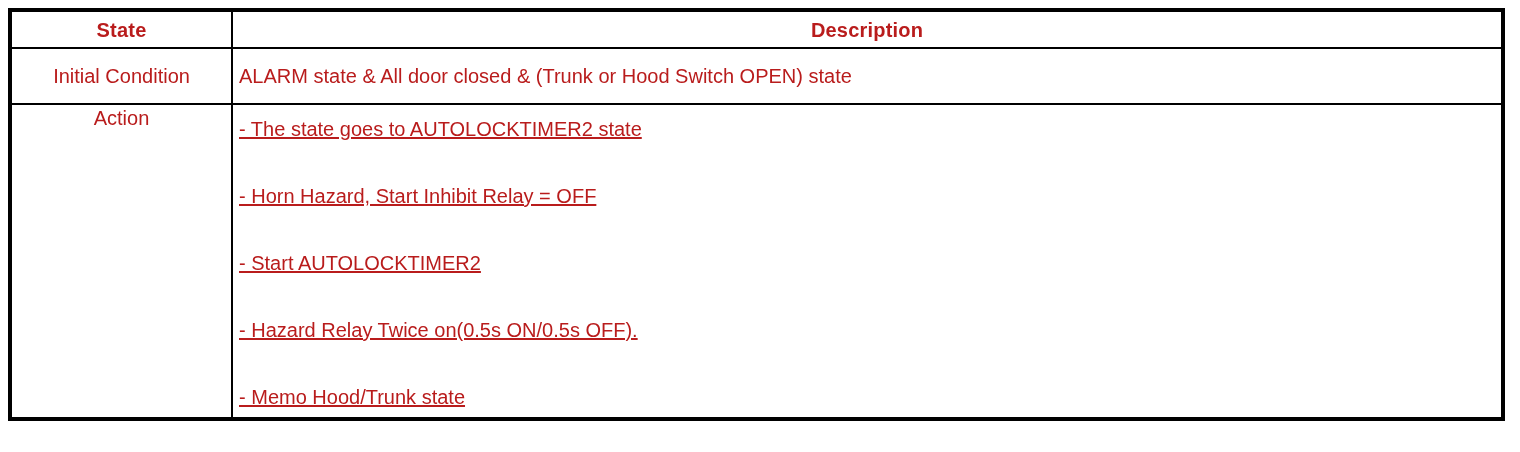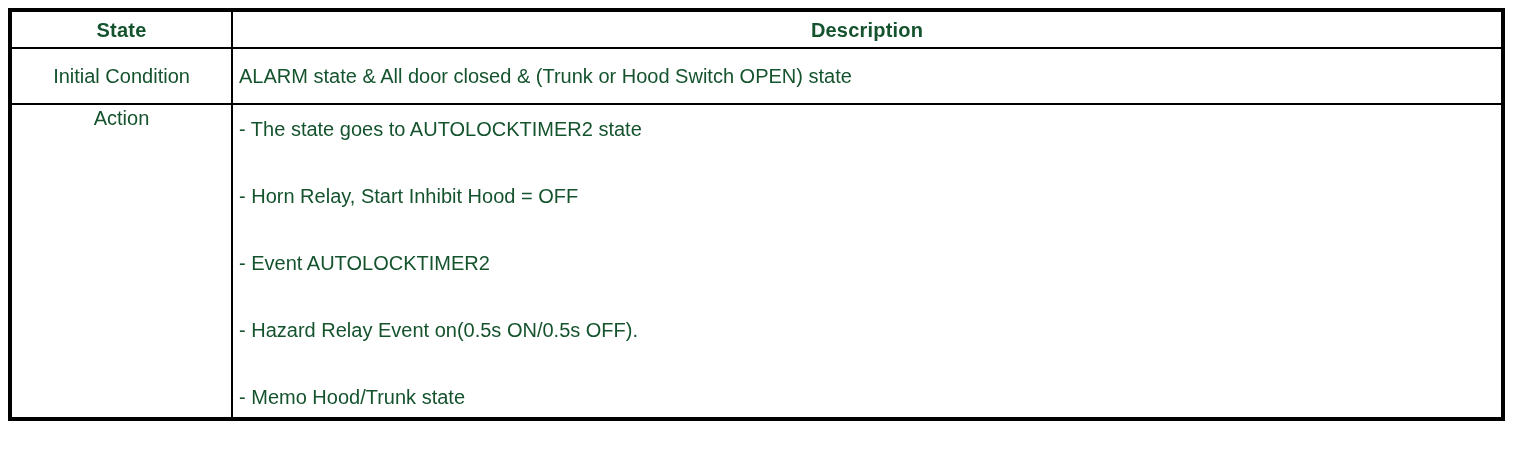--- a/index.html
+++ b/index.html
@@ -26,21 +26,21 @@
     border-collapse: collapse;
     table-layout: fixed;
     border: 4px solid #000000;
     background: #ffffff;
   }
   table.spec-table th,
   table.spec-table td {
     border: 2px solid #000000;
     font-size: 20px;
     line-height: 24px;
-    color: #14532d;
+    color: #b91c1c;
     overflow: hidden;
     white-space: nowrap;
   }
   col.col-state { width: 222px; }
   
   tr.header-row th {
     height: 33px;
     font-weight: bold;
     text-align: center;
     vertical-align: middle;
@@ -65,20 +65,21 @@
     text-align: center;
     padding-top: 1px;
   }
   td.action-value {
     padding: 12px 6px 0 6px;
   }
   .action-item {
     line-height: 24px;
     margin-bottom: 43px;
     white-space: nowrap;
+    text-decoration: underline;
   }
   .action-item:last-child { margin-bottom: 8px; }
 </style>
 </head>
 <body>
 
 <div class="sheet">
   <table class="spec-table">
     <colgroup>
       <col class="col-state">
@@ -90,21 +91,21 @@
         <th>Description</th>
       </tr>
       <tr class="cond-row">
         <td class="label-cell">Initial Condition</td>
         <td class="value-cell">ALARM state &amp; All door closed &amp; (Trunk or Hood Switch OPEN) state</td>
       </tr>
       <tr class="action-row">
         <td class="label-cell action-label">Action</td>
         <td class="value-cell action-value">
           <div class="action-item">- The state goes to AUTOLOCKTIMER2 state</div>
-          <div class="action-item">- Horn Relay, Start Inhibit Hood = OFF</div>
-          <div class="action-item">- Event AUTOLOCKTIMER2</div>
-          <div class="action-item">- Hazard Relay Event on(0.5s ON/0.5s OFF).</div>
+          <div class="action-item">- Horn Hazard, Start Inhibit Relay = OFF</div>
+          <div class="action-item">- Start AUTOLOCKTIMER2</div>
+          <div class="action-item">- Hazard Relay Twice on(0.5s ON/0.5s OFF).</div>
           <div class="action-item">- Memo Hood/Trunk state</div>
         </td>
       </tr>
     </tbody>
   </table>
 </div>
 
 </body></html>

